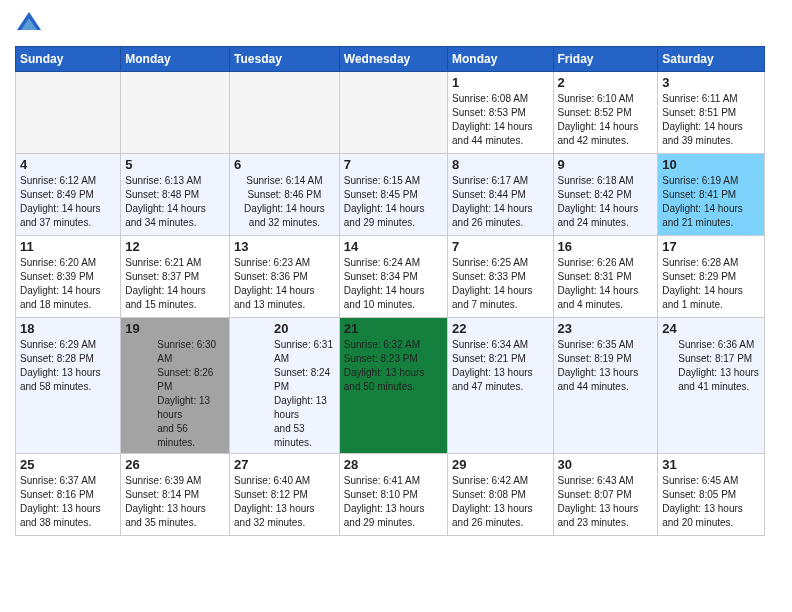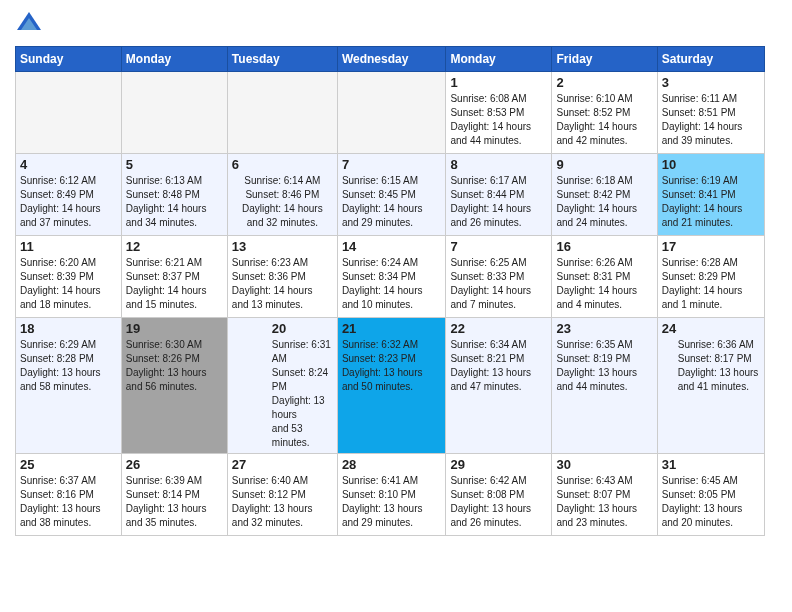--- a/index.html
+++ b/index.html
@@ -267,33 +267,33 @@
         <tr>
           <td style="background: rgb(240, 244, 255);">
             <span class="day-number">18</span>
             <div class="cell-info" style="white-space: pre-line;">Sunrise: 6:29 AM
 Sunset: 8:28 PM
 Daylight: 13 hours
 and 58 minutes.</div>
           </td>
           <td style="background: #a3a3a3;">
             <span class="day-number">19</span>
-            <div class="cell-info" style="white-space: pre-line;">Sunrise: 6:30 AM
+            <div class="cell-info" style="white-space: pre-line; margin-left: 32px;">Sunrise: 6:30 AM
 Sunset: 8:26 PM
 Daylight: 13 hours
 and 56 minutes.</div>
           </td>
           <td style="background: rgb(240, 244, 255); padding-left: 44px;">
             <span class="day-number">20</span>
             <div class="cell-info" style="white-space: pre-line;">Sunrise: 6:31 AM
 Sunset: 8:24 PM
 Daylight: 13 hours
 and 53 minutes.</div>
           </td>
-          <td style="background: #0ea5e9; margin-top: 32px;">
+          <td style="background: #15803d; margin-top: 32px;">
             <span class="day-number">21</span>
             <div class="cell-info" style="white-space: pre-line;">Sunrise: 6:32 AM
 Sunset: 8:23 PM
 Daylight: 13 hours
 and 50 minutes.</div>
           </td>
           <td style="background: rgb(240, 244, 255);">
             <span class="day-number">22</span>
             <div class="cell-info" style="white-space: pre-line;">Sunrise: 6:34 AM
 Sunset: 8:21 PM

